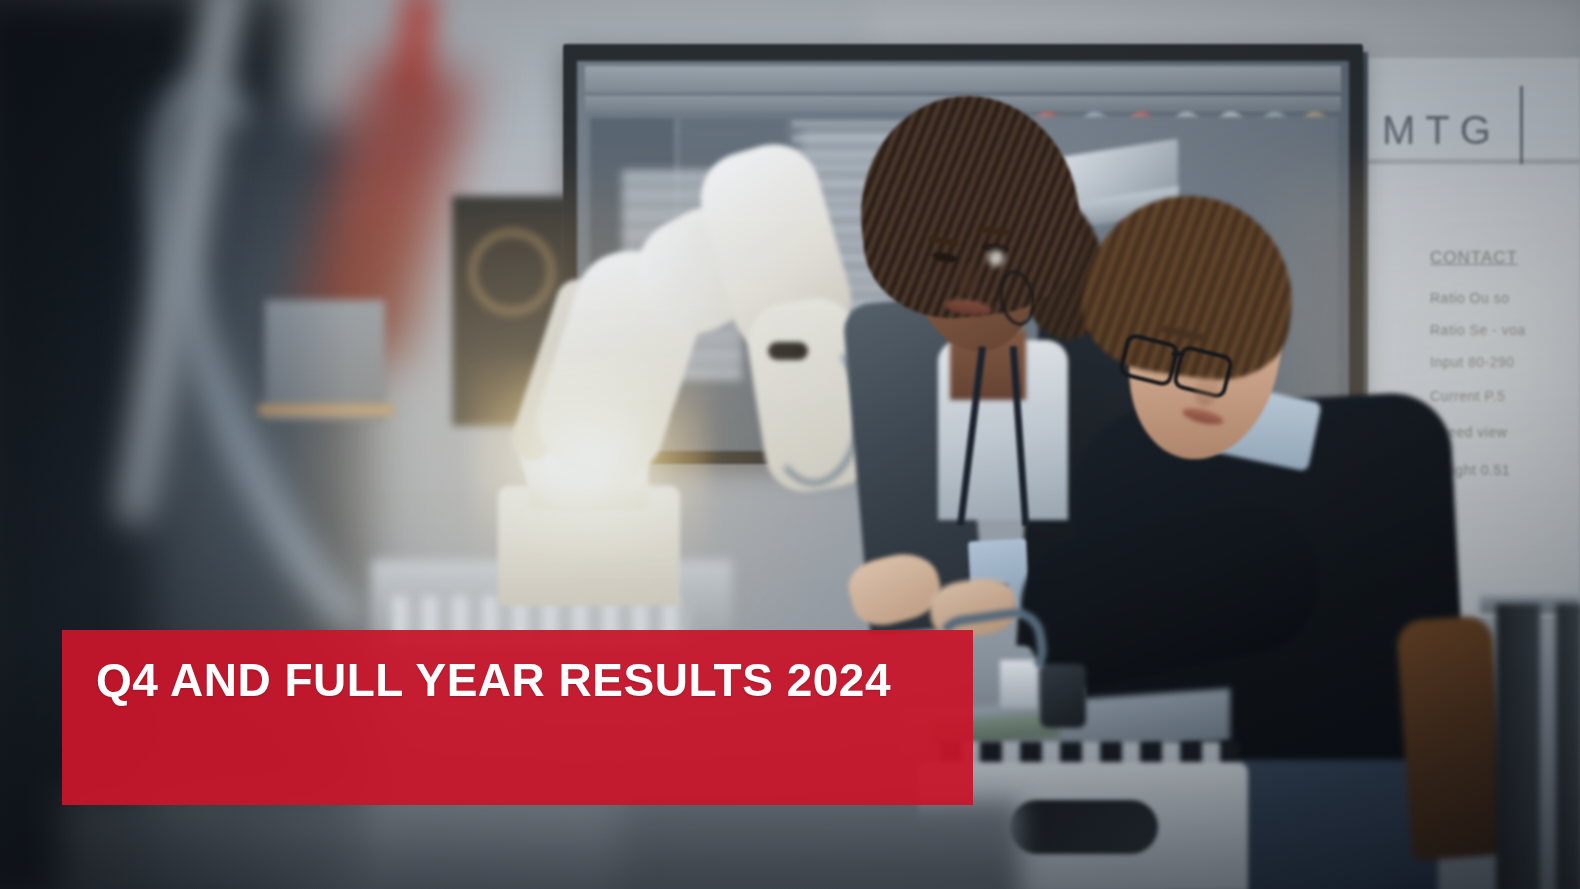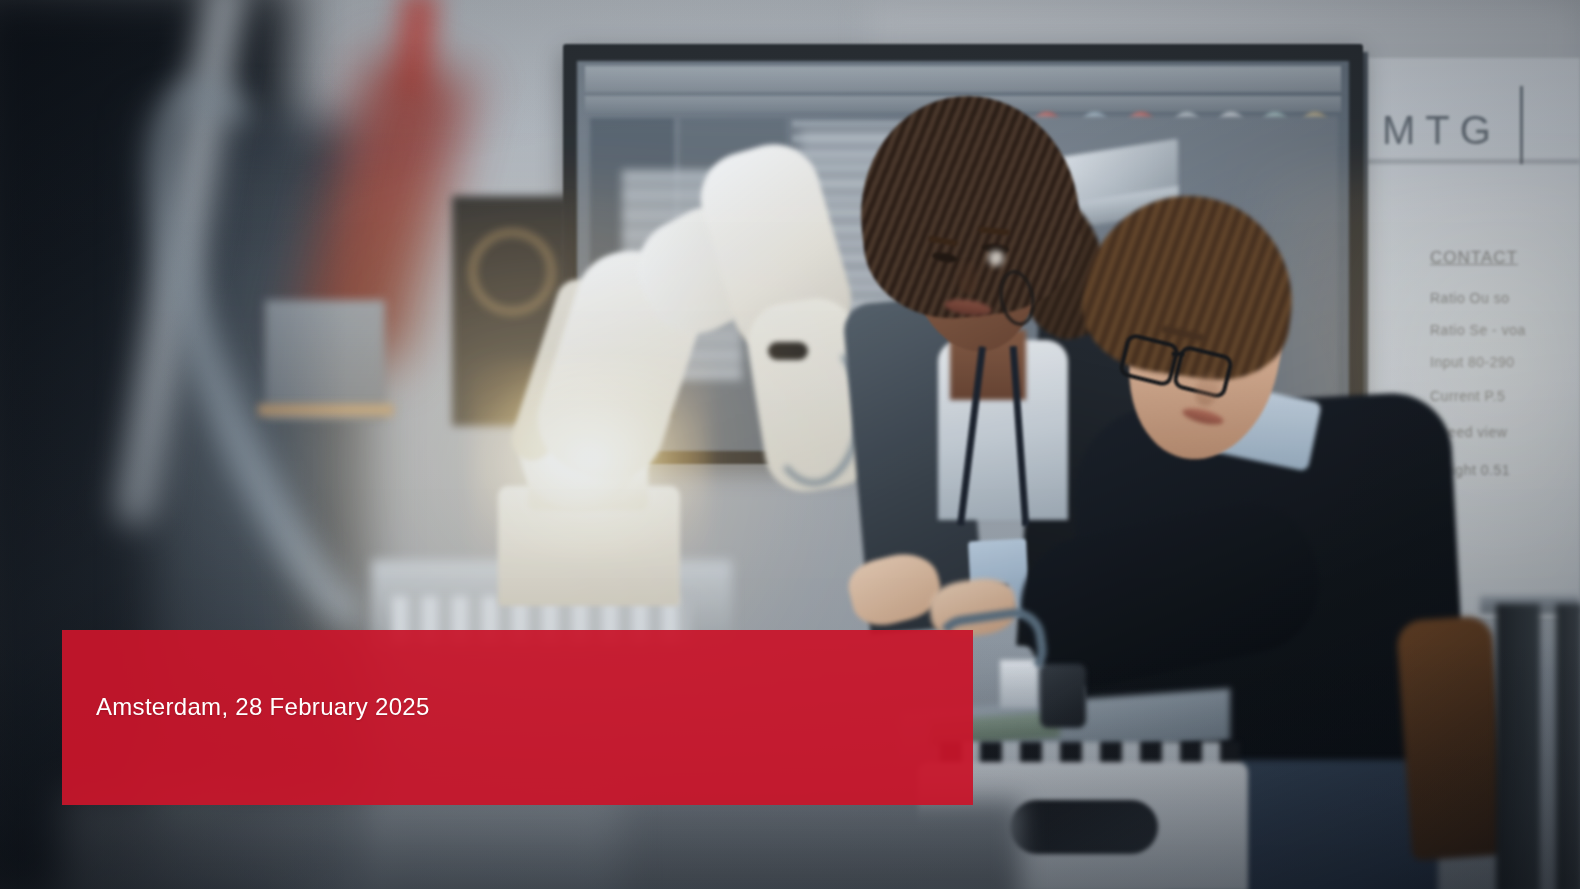--- a/index.html
+++ b/index.html
@@ -748,16 +748,16 @@
     <div class="layer table-top"></div>
     <div class="layer table-leg1"></div>
     <div class="layer table-leg2"></div>
 
     <div class="layer cool-tint"></div>
     <div class="layer grade"></div>
   </div>
 
   <div id="title-banner"></div>
   <div id="banner-content">
-    <div id="slide-subtitle">Amsterdam, 28 February 2025</div>
+    <div id="slide-title">Q4 AND FULL YEAR RESULTS 2024</div>
   </div>
 
 </div>
 
 </body></html>

